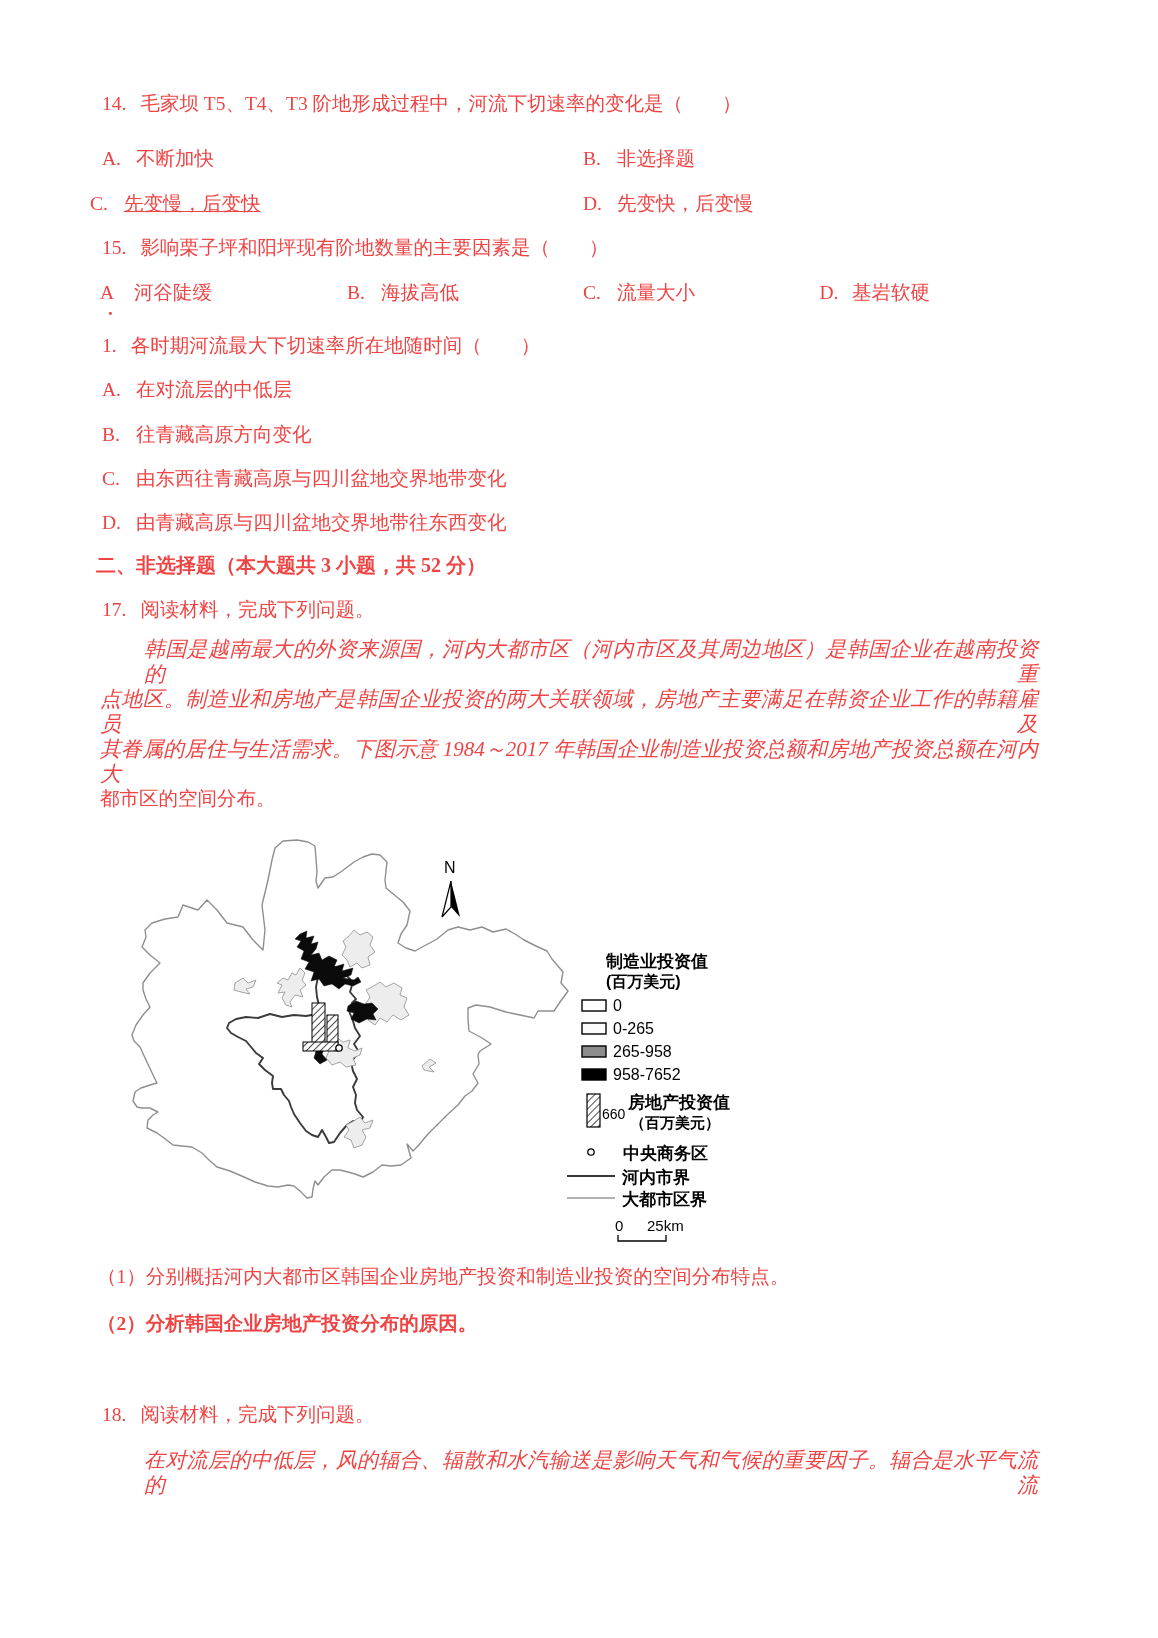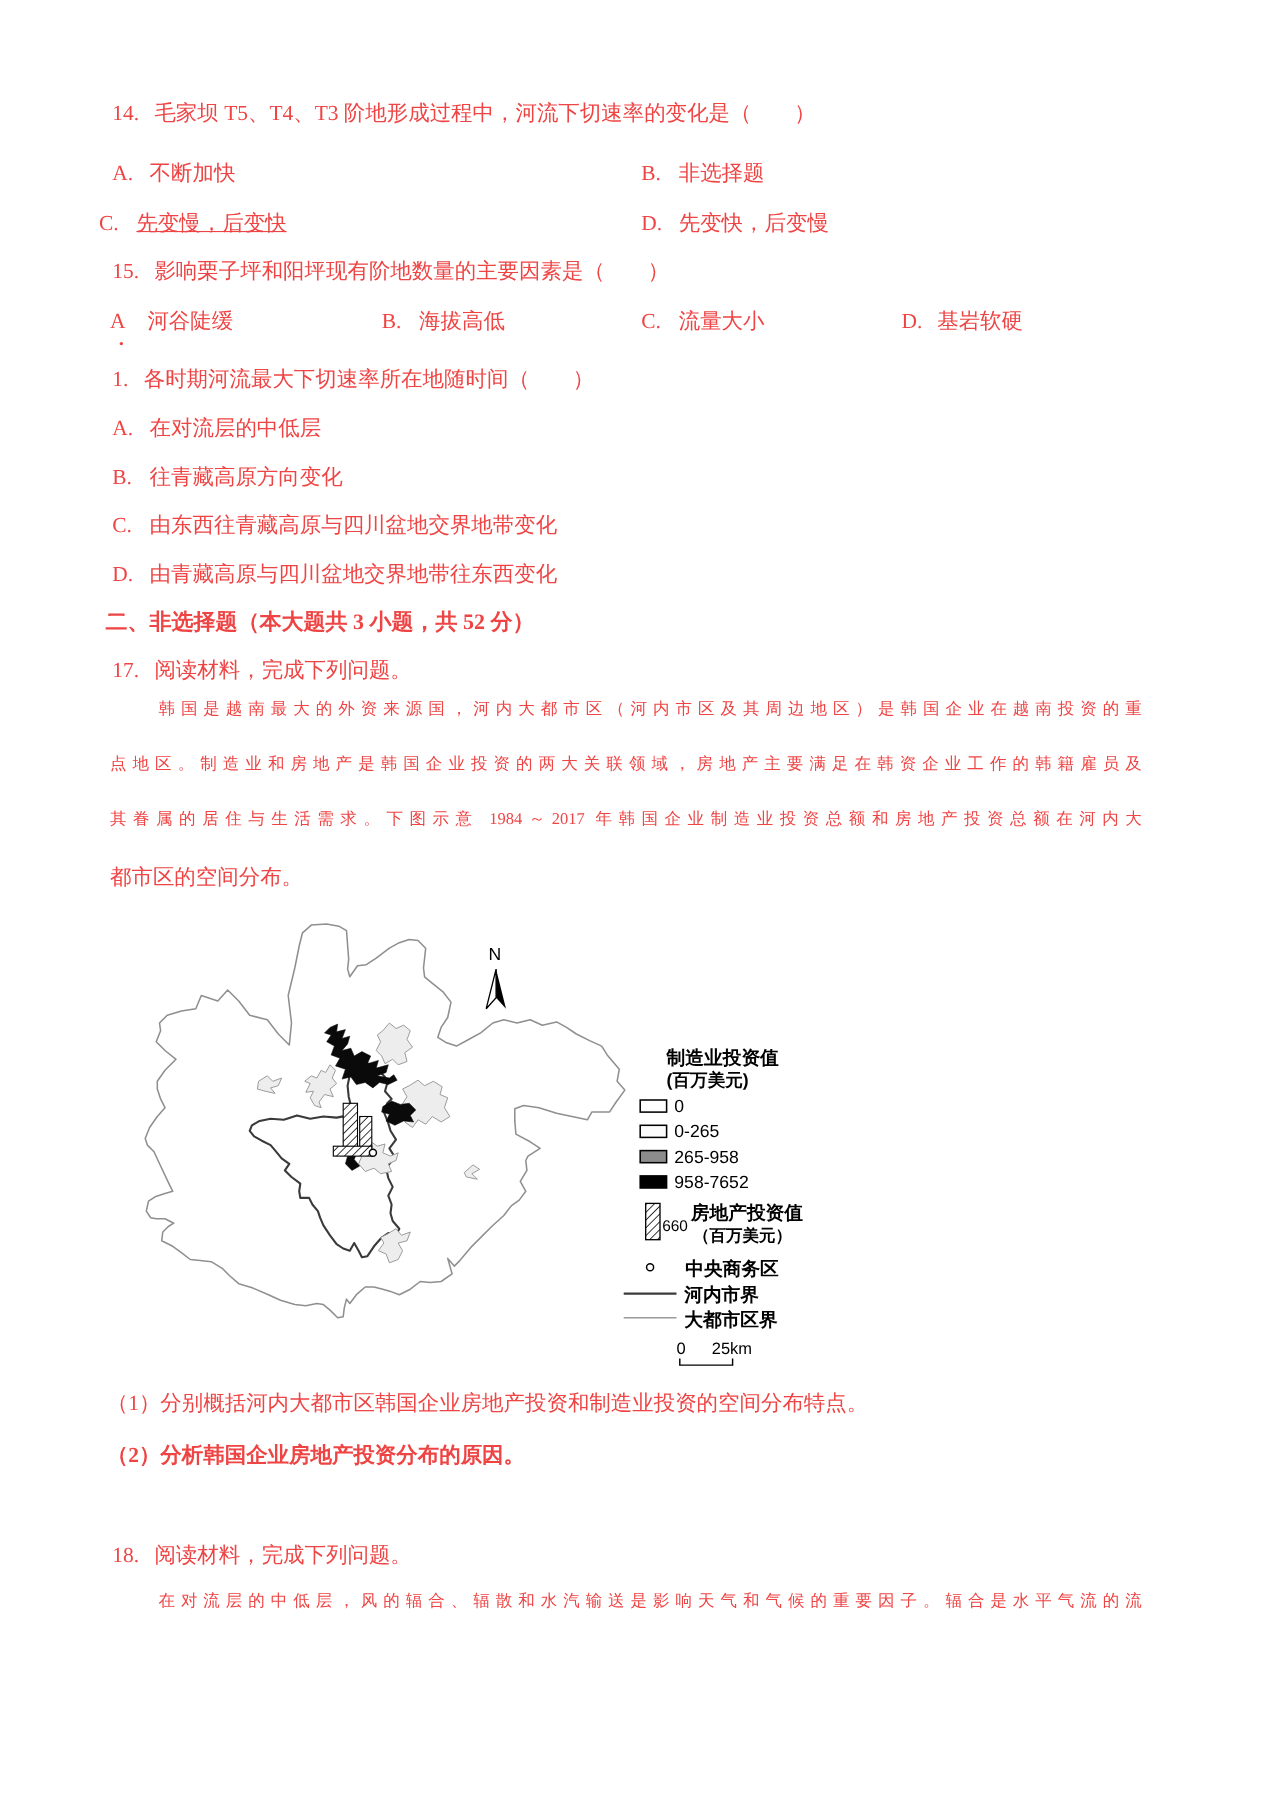--- a/index.html
+++ b/index.html
@@ -10,23 +10,23 @@
     background:#ffffff;
     font-family:"Liberation Serif","DejaVu Serif",serif;
     color:#ef4444;
     overflow:hidden;
   }
   .abs{position:absolute;}
   .qline{font-size:19.5px;line-height:1.18;white-space:nowrap;}
   .num{display:inline-block;margin-right:14px;}
   .optlab{display:inline-block;min-width:22px;margin-right:12px;}
   .para{
-    font-size:15px;line-height:1.18;
+    font-size:21px;line-height:1.18;
     width:938px;box-sizing:border-box;
-    text-align:justify;text-align-last:justify;
+    text-align:justify;text-align-last:justify;font-style:italic;
   }
   .para.indent{padding-left:44px;}
   .section{font-size:20px;font-weight:700;white-space:nowrap;}
   .dot{font-size:19px;font-weight:700;}
   svg text{font-family:"Liberation Sans","DejaVu Sans",sans-serif;}
 </style>
 </head>
 <body>
 
 <div class="page">

